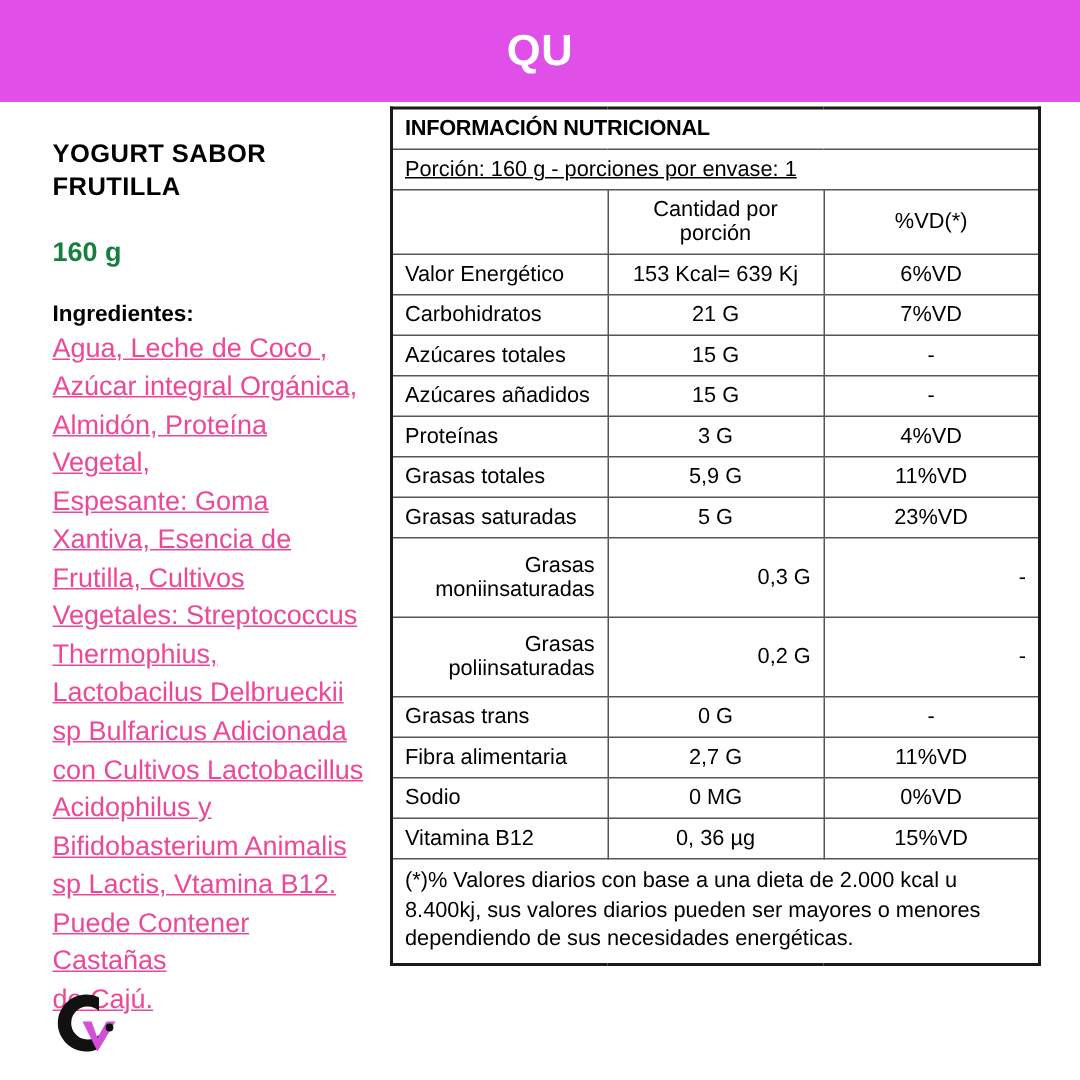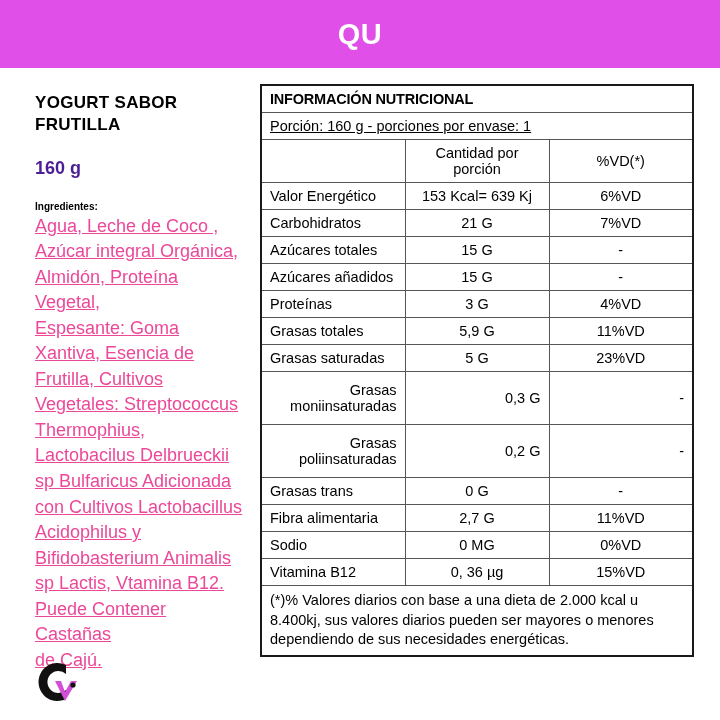--- a/index.html
+++ b/index.html
@@ -49,25 +49,25 @@
     font-size: 17px;
     font-weight: bold;
     color: #000000;
     line-height: 1.28;
     letter-spacing: 0.3px;
     margin: 0;
   }
   #net-weight {
     font-size: 18px;
     font-weight: bold;
-    color: #4c1d95;
+    color: #15803d;
     margin: 22px 0 0 0;
   }
   #ingredients-heading {
-    font-size: 10px;
+    font-size: 15px;
     font-weight: bold;
     color: #000000;
     margin: 22px 0 0 0;
   }
   #ingredients-text {
     font-size: 18px;
     color: #ec4899;
     line-height: 1.42;
     margin: 2px 0 0 0;
     white-space: pre-line;
@@ -80,21 +80,21 @@
     left: 30px;
     bottom: 12px;
     width: 56px;
     height: 52px;
   }
 
   
   #nutrition-table-wrap {
     position: absolute;
     left: 260px;
-    top: 16px;
+    top: 3px;
     width: 434px;
   }
   table#nutrition-table {
     width: 100%;
     border-collapse: collapse;
     table-layout: fixed;
     border: 2px solid #1a1a1a;
   }
   table#nutrition-table td {
     border: 1px solid #555555;

